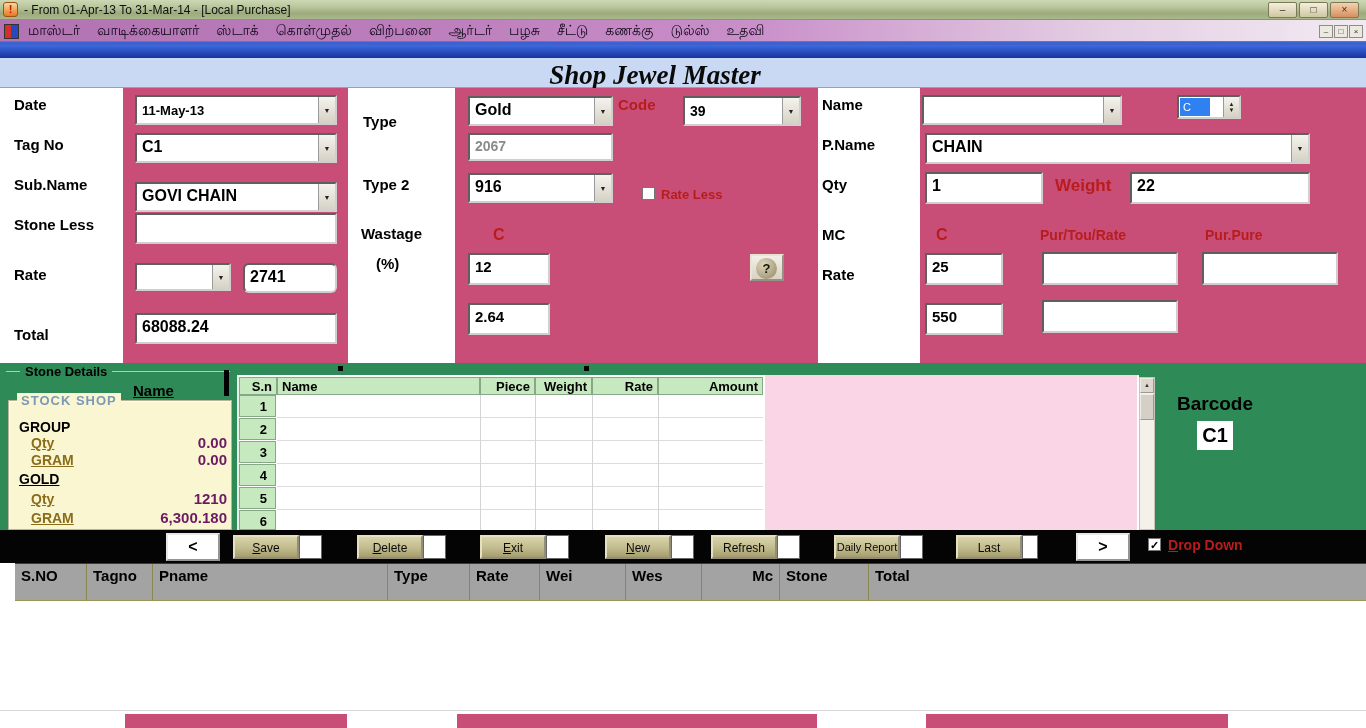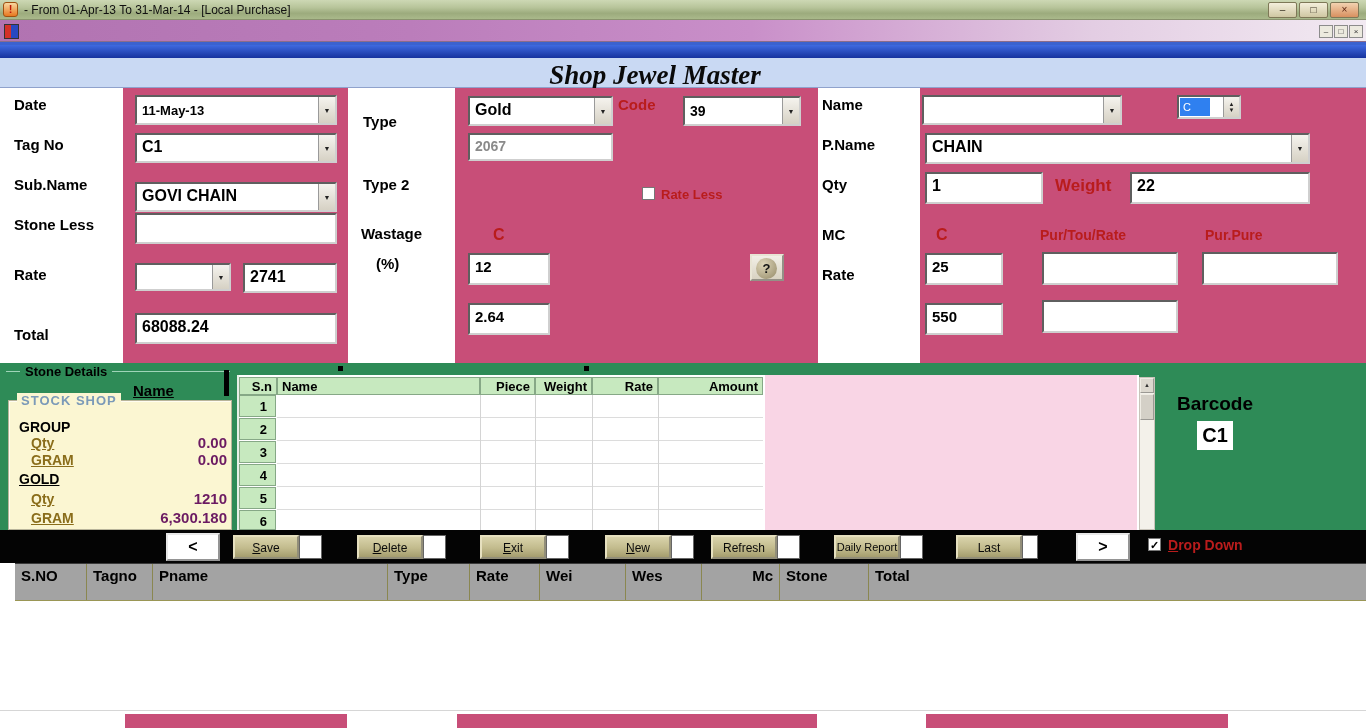--- a/index.html
+++ b/index.html
@@ -134,20 +134,33 @@
 
   <div class="abs titlebar"></div>
   <div class="abs app-icon">!</div>
   <div class="abs title-text">-  From 01-Apr-13  To  31-Mar-14 - [Local Purchase]</div>
   <div class="abs winbtn" style="left:1268px;"><span>–</span></div>
   <div class="abs winbtn" style="left:1299px;"><span>□</span></div>
   <div class="abs winbtn close" style="left:1330px;"><span>×</span></div>
 
   <div class="abs menubar"></div>
   <div class="abs menu-icon"></div>
+  <div class="abs menu-items">
+    <span class="menu-item">மாஸ்டர்</span>
+    <span class="menu-item">வாடிக்கையாளர்</span>
+    <span class="menu-item">ஸ்டாக்</span>
+    <span class="menu-item">கொள்முதல்</span>
+    <span class="menu-item">விற்பனை</span>
+    <span class="menu-item">ஆர்டர்</span>
+    <span class="menu-item">பழசு</span>
+    <span class="menu-item">சீட்டு</span>
+    <span class="menu-item">கணக்கு</span>
+    <span class="menu-item">டுல்ஸ்</span>
+    <span class="menu-item">உதவி</span>
+  </div>
   <div class="abs mdibtn" style="left:1319px;"><span>–</span></div>
   <div class="abs mdibtn" style="left:1334px;"><span>□</span></div>
   <div class="abs mdibtn" style="left:1349px;"><span>×</span></div>
 
   <div class="abs mdi-topline"></div>
   <div class="abs blue-strip"></div>
   <div class="abs header-band"></div>
   <div class="abs header-title">Shop Jewel Master</div>
 
   <div class="abs pinkpanel" style="left:123px; width:225px;"></div>
@@ -171,38 +184,42 @@
   </div>
   <div class="abs combo" style="left:135px; top:173px; width:202px; height:30px;margin-top:9px;">
     <span class="ctext">GOVI CHAIN</span>
     <span class="cbtn">▼</span>
   </div>
   <div class="abs field" style="left:135px; top:213px; width:202px; height:31px;"></div>
   <div class="abs combo" style="left:135px; top:263px; width:96px; height:28px;">
     <span class="ctext"></span>
     <span class="cbtn">▼</span>
   </div>
-  <div class="abs field" style="left:243px; top:263px; width:94px; height:30px;">2741</div>
+  <div class="abs field" style="left:243px; top:263px; width:94px; height:30px;border-radius:6px;">2741</div>
   <div class="abs field" style="left:135px; top:313px; width:202px; height:31px;">68088.24</div>
 
   <div class="abs lbl" style="left:363px; top:113px;">Type</div>
   <div class="abs lbl" style="left:363px; top:176px;">Type 2</div>
   <div class="abs lbl" style="left:361px; top:225px;">Wastage</div>
   <div class="abs lbl" style="left:376px; top:255px;">(%)</div>
 
   <div class="abs combo" style="left:468px; top:96px; width:145px; height:30px;">
     <span class="ctext">Gold</span>
     <span class="cbtn">▼</span>
   </div>
   <div class="abs wlbl" style="left:618px; top:96px; font-size:15px;">Code</div>
   <div class="abs combo" style="left:683px; top:96px; width:118px; height:30px;">
     <span class="ctext" style="font-size:14px; top:5px;">39</span>
     <span class="cbtn">▼</span>
   </div>
   <div class="abs field gray" style="left:468px; top:133px; width:145px; height:28px; font-size:14px;">2067</div>
+  <div class="abs combo" style="left:468px; top:173px; width:145px; height:30px;">
+    <span class="ctext">916</span>
+    <span class="cbtn">▼</span>
+  </div>
   <div class="abs checkbox" style="left:642px; top:187px;"></div>
   <div class="abs wlbl" style="left:661px; top:187px; font-size:13px;">Rate Less</div>
   <div class="abs wlbl" style="left:493px; top:226px; font-size:16px;">C</div>
   <div class="abs field" style="left:468px; top:253px; width:82px; height:32px; font-size:15px;">12</div>
   <div class="abs helpbtn" style="left:750px; top:254px;">
     <span class="ball">?</span>
   </div>
   <div class="abs field" style="left:468px; top:303px; width:82px; height:32px; font-size:15px;">2.64</div>
 
   <div class="abs lbl" style="left:822px; top:96px;">Name</div>

